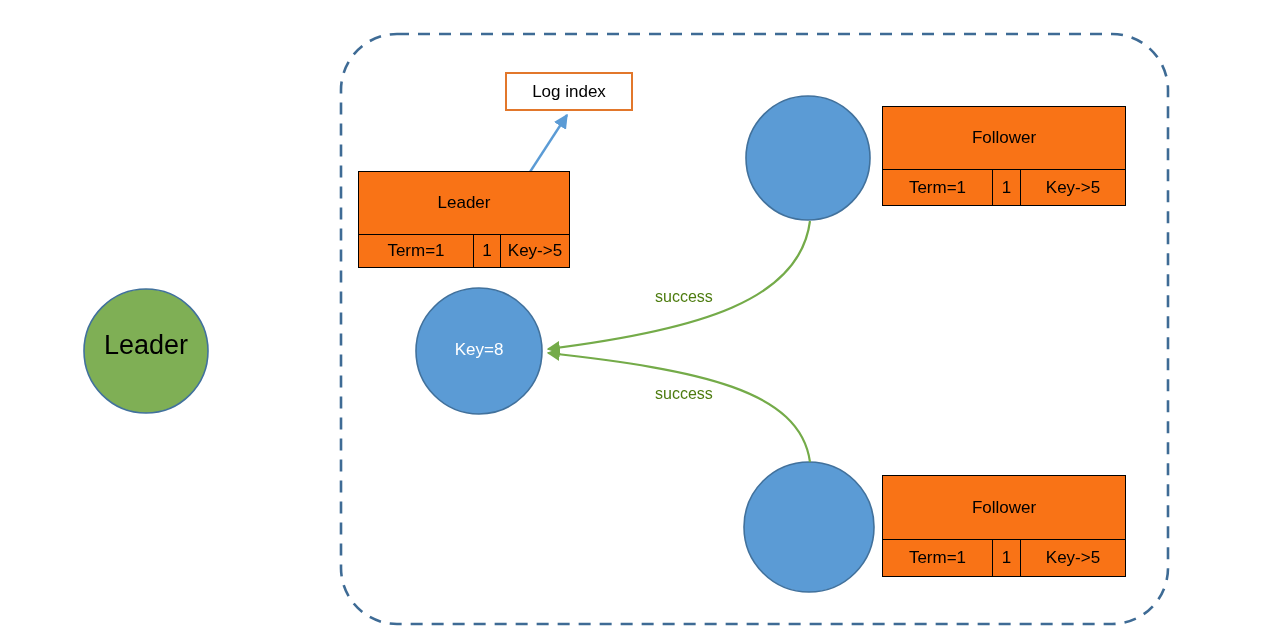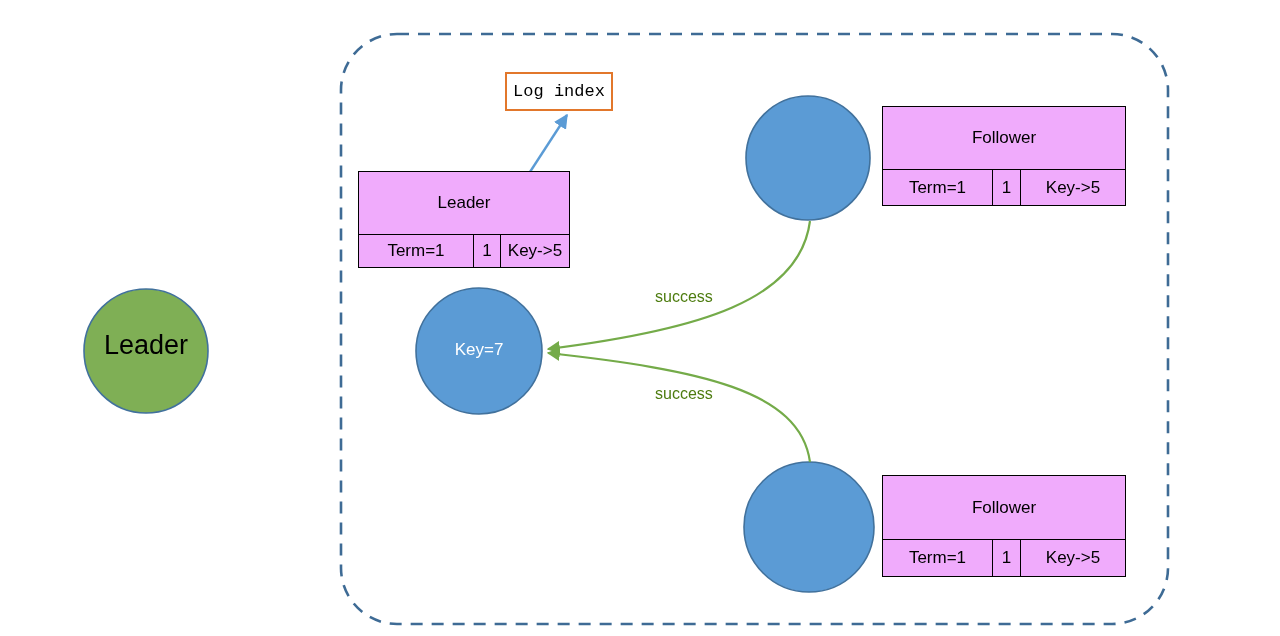--- a/index.html
+++ b/index.html
@@ -45,36 +45,35 @@
   #keynode-label {
     left: 417px; top: 340px;
     width: 124px;
     font-size: 17px;
     color: #ffffff;
   }
   
   #logindex-box {
     position: absolute;
     left: 505px; top: 72px;
-    width: 108px; height: 39px;
+    width: 128px; height: 39px;
     border: 2px solid #E2772B;
     box-sizing: border-box;
     background: #ffffff;
     display: flex;
     align-items: center;
     justify-content: center;
     font-size: 17px;
     color: #000000;
-    font-family: Liberation Mono, monospace;
   }
   
   .log-table {
     position: absolute;
     box-sizing: border-box;
-    background: #f0abfc;
+    background: #f97316;
     border: 1.6px solid #000000;
     display: flex;
     flex-direction: column;
   }
   .log-title {
     flex: 0 0 auto;
     display: flex;
     align-items: center;
     justify-content: center;
     border-bottom: 1.6px solid #000000;
@@ -160,21 +159,21 @@
 
   <path d="M 810 462 C 800 390 700 370 548 353" fill="none" stroke="#74AB49" stroke-width="2.2" marker-end="url(#arrow-green)"></path>
 
   <line x1="478" y1="252" x2="567" y2="115" stroke="#5B9BD5" stroke-width="2.4" marker-end="url(#arrow-blue)"></line>
 </svg>
 
 <div class="overlay">
 
   <div class="node-label" id="client-label">Leader</div>
 
-  <div class="node-label" id="keynode-label">Key=7</div>
+  <div class="node-label" id="keynode-label">Key=8</div>
 
   <div id="logindex-box">
     <span>Log index</span>
   </div>
 
   <div class="log-table" id="leader-table">
     <div class="log-title">Leader</div>
     <div class="log-row">
       <div class="log-cell cell-term">Term=1</div>
       <div class="log-cell cell-idx">1</div>

